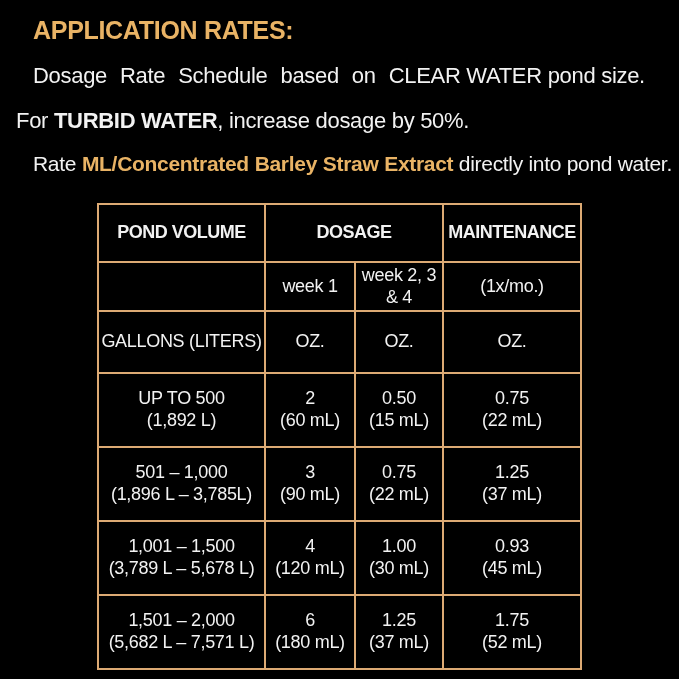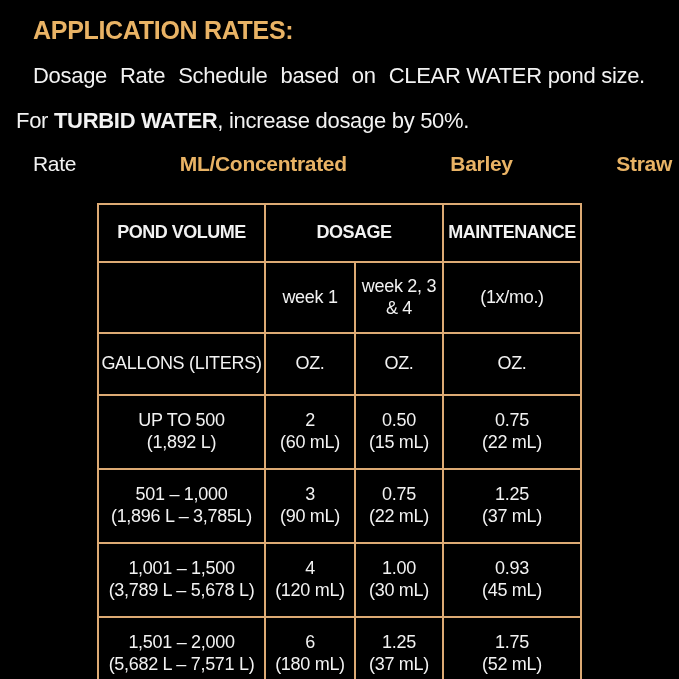--- a/index.html
+++ b/index.html
@@ -39,21 +39,21 @@
     background:var(--background);
   }
   table.dosage td{
     border:2px solid var(--table-border);
     color:var(--text-white);
     text-align:center;vertical-align:middle;
     font-size:18px;line-height:1.22;
     padding:0;overflow:hidden;
   }
   col.c1{width:167px;} col.c2{width:90px;} col.c3{width:88px;} col.c4{width:138px;}
-  tr.hrow1{height:58px;} tr.hrow2{height:71px;}
+  tr.hrow1{height:58px;} tr.hrow2{height:49px;}
   tr.units{height:62px;} tr.data{height:74px;}
   td.head{font-weight:bold;font-size:20px;letter-spacing:-0.5px;}
   td.left{text-align:left;padding-left:13px;}
   .cell-line{display:block;}
 </style>
 </head>
 <body>
 
 <div class="canvas">
 
@@ -70,20 +70,21 @@
 
   <div class="line line2">
     <span>For </span><span class="white-bold">TURBID WATER</span><span>, increase dosage by 50%.</span>
   </div>
 
   <div class="line line3 just">
     <span>Rate</span>
     <span class="gold-bold">ML/Concentrated</span>
     <span class="gold-bold">Barley</span>
     <span class="gold-bold">Straw</span>
+    <span><span class="gold-bold">Extract</span><span> directly into pond water.</span></span>
   </div>
 
   <table class="dosage">
     <colgroup>
       <col class="c1">
         <col class="c2">
         <col class="c3">
         <col class="c4">
     </colgroup>
     <tbody>

